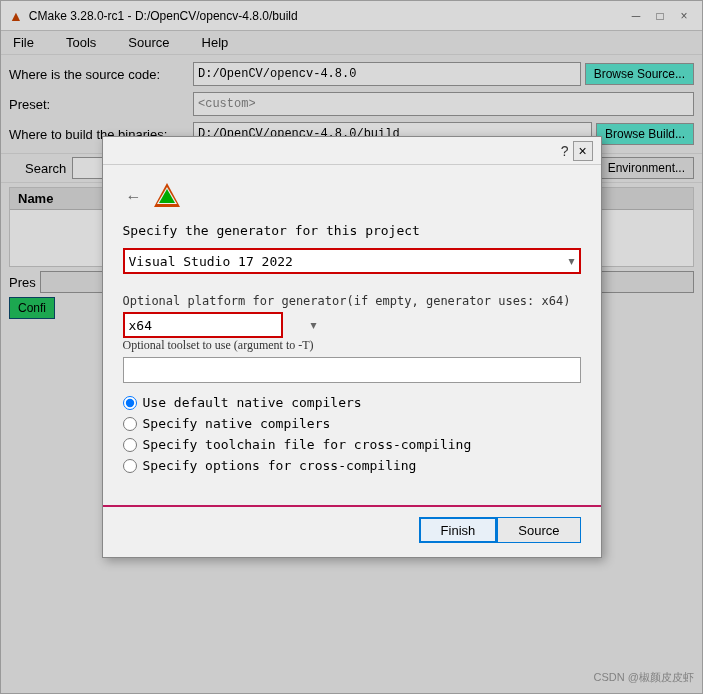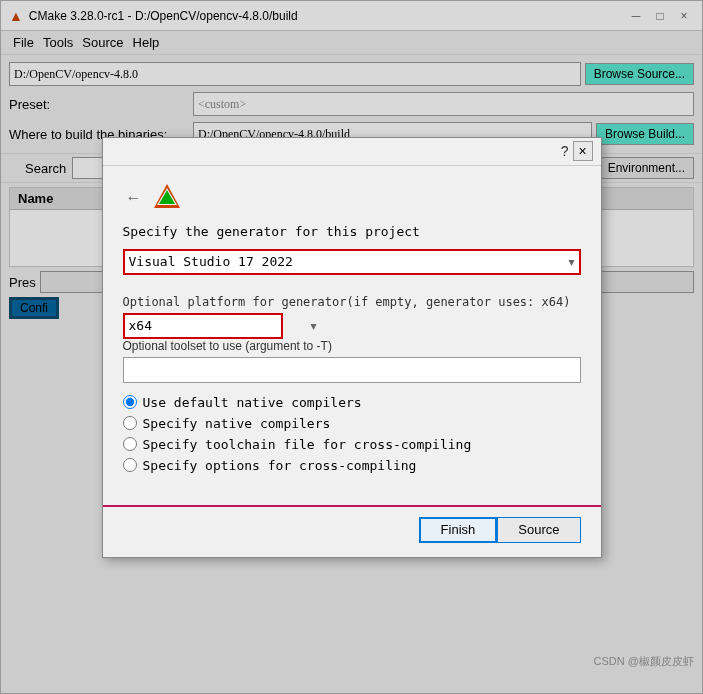--- a/index.html
+++ b/index.html
@@ -58,21 +58,21 @@
       color: #666;
     }
 
     
     .menu-bar {
       background: #f0f0f0;
       height: 24px;
       display: flex;
       align-items: center;
       padding: 0 8px;
-      gap: 1px;
+      gap: 24px;
       border-bottom: 1px solid #ddd;
     }
     .menu-item {
       font-size: 13px;
       cursor: pointer;
       padding: 2px 4px;
       color: #000;
     }
 
     
@@ -93,21 +93,21 @@
       white-space: nowrap;
       width: 180px;
     }
     .form-input {
       flex: 1;
       height: 22px;
       border: 1px solid #999;
       background: #fff;
       padding: 11px 4px;
       font-size: 12px;
-      font-family: Liberation Serif, serif;
+      font-family: Liberation Mono, monospace;
     }
     .form-btn {
       height: 22px;
       padding: 0 8px;
       border: 1px solid #999;
       background: #5eead4;
       cursor: pointer;
       font-size: 12px;
       white-space: nowrap;
     }
@@ -293,21 +293,21 @@
       position: absolute;
       right: 6px;
       top: 50%;
       transform: translateY(-50%);
       pointer-events: none;
       font-size: 12px;
       color: #666;
     }
     .toolset-label {
       font-size: 12px;
-      font-family: Liberation Sans, sans-serif;
+      font-family: Liberation Serif, serif;
       margin-bottom: 4px;
       color: #333;
     }
     .toolset-input {
       width: 100%;
       height: 26px;
       border: 1px solid #999;
       background: #fff;
       padding: 0 4px;
       font-size: 13px;
@@ -348,21 +348,21 @@
       font-size: 13px;
     }
     .dialog-footer-btn.finish {
       border: 2px solid #0078d7;
       background: #e8f0f8;
     }
 
     
     .watermark {
       position: absolute;
-      bottom: 24px;
+      bottom: 8px;
       right: 8px;
       font-size: 11px;
       color: #999;
       margin-top: 25px;
     }
 
     
     .bottom-row {
       display: flex;
       gap: 4px;
@@ -380,22 +380,22 @@
     }
     .config-output-row {
       display: flex;
       gap: 4px;
       align-items: center;
       margin: 4px 8px 0;
     }
     .config-output-btn {
       height: 22px;
       padding: 0 8px;
-      border: 3px solid #0c4a6e;
-      background: #0369a1;
+      border: 1px solid #0c4a6e;
+      background: #22c55e;
       cursor: pointer;
       font-size: 12px;
     }
   </style>
 </head>
 <body>
 
 <div class="main-window">
 
   <div class="title-bar">
@@ -413,20 +413,21 @@
   <div class="menu-bar">
     <span class="menu-item">File</span>
     <span class="menu-item">Tools</span>
     <span class="menu-item">Source</span>
     <span class="menu-item">Help</span>
   </div>
 
   <div class="form-area">
 
     <div class="form-row">
+      <span class="form-label">Where is the source code:</span>
       <input class="form-input" type="text" value="D:/OpenCV/opencv-4.8.0" style="">
       <button class="form-btn">Browse Source...</button>
     </div>
 
     <div class="form-row">
       <span class="form-label">Preset:</span>
       <input class="form-input" type="text" style="color: rgb(136, 136, 136);" value="&lt;custom&gt;">
     </div>
 
     <div class="form-row">

